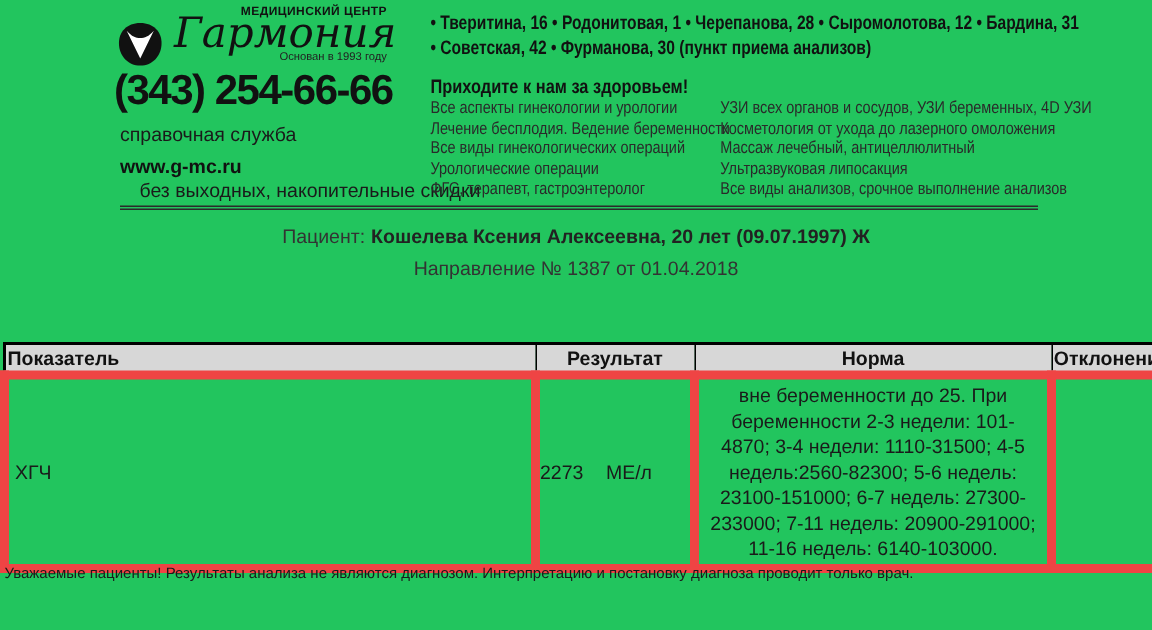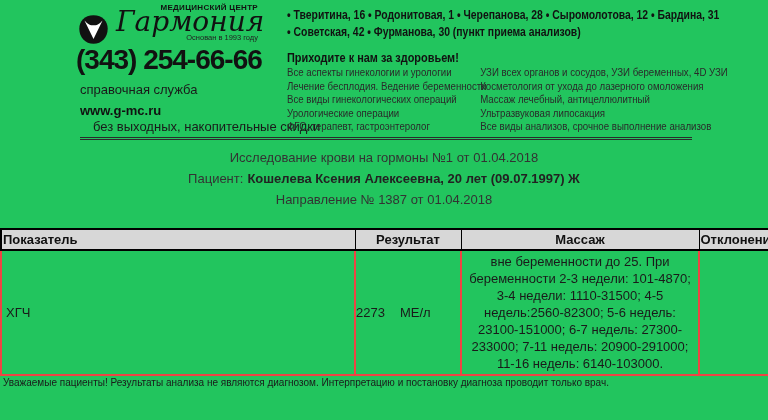--- a/index.html
+++ b/index.html
@@ -41,21 +41,21 @@
   .patient-label { margin-right:4px; }
 
   
   table.results { position:absolute; top:228px; left:0; width:768px;
                   border-collapse:collapse; border:2px solid #000; table-layout:fixed; }
   table.results th {
     background:#d7d7d7; font-size:13px; font-weight:bold; color:#111;
     border:1px solid #000; border-bottom:2px solid #000; height:21px; padding:0 1px;
   }
   table.results th.left { text-align:left; }
-  table.results td { border:2px solid #ef4444; height:119px; vertical-align:middle;
+  table.results td { border:6px solid #ef4444; height:119px; vertical-align:middle;
                      font-size:13px; color:#1a1a1a; }
   td.indicator { text-align:left; padding-left:4px; }
   td.result { text-align:left; }
   .result-wrap { display:inline-flex; gap:15px; }
   td.norm { text-align:center; font-size:12.5px; line-height:17px; padding:2px 6px; }
   td.deviation { }
 
   
   .disclaimer { position:absolute; top:377px; left:3px; font-size:10px; color:#1a1a1a; white-space:nowrap; }
   .executor { position:absolute; top:402px; left:3px; font-size:12.5px; color:#1a1a1a; white-space:nowrap; }
@@ -106,39 +106,38 @@
         <div>Массаж лечебный, антицеллюлитный</div>
         <div>Ультразвуковая липосакция</div>
         <div>Все виды анализов, срочное выполнение анализов</div>
       </div>
     </div>
   </div>
 
   <div class="divider"></div>
 
   <div class="doc-titles">
-    <div>Исследование крови на гормоны №1 от 01.04.2018</div>
     <div>
       <span class="patient-label">Пациент:</span><span class="bold">Кошелева Ксения Алексеевна, 20 лет (09.07.1997) Ж</span>
     </div>
     <div>Направление № 1387 от 01.04.2018</div>
   </div>
 
   <table class="results">
     <colgroup>
       <col style="width:354px">
         <col style="width:106px">
         <col style="width:238px">
         <col style="width:70px">
     </colgroup>
     <thead>
       <tr>
         <th class="left">Показатель</th>
         <th>Результат</th>
-        <th>Массаж</th>
+        <th>Норма</th>
         <th>Отклонение</th>
       </tr>
     </thead>
     <tbody>
       <tr>
         <td class="indicator">ХГЧ</td>
         <td class="result">
           <span class="result-wrap">
             <span>2273</span>
             <span>МЕ/л</span>

